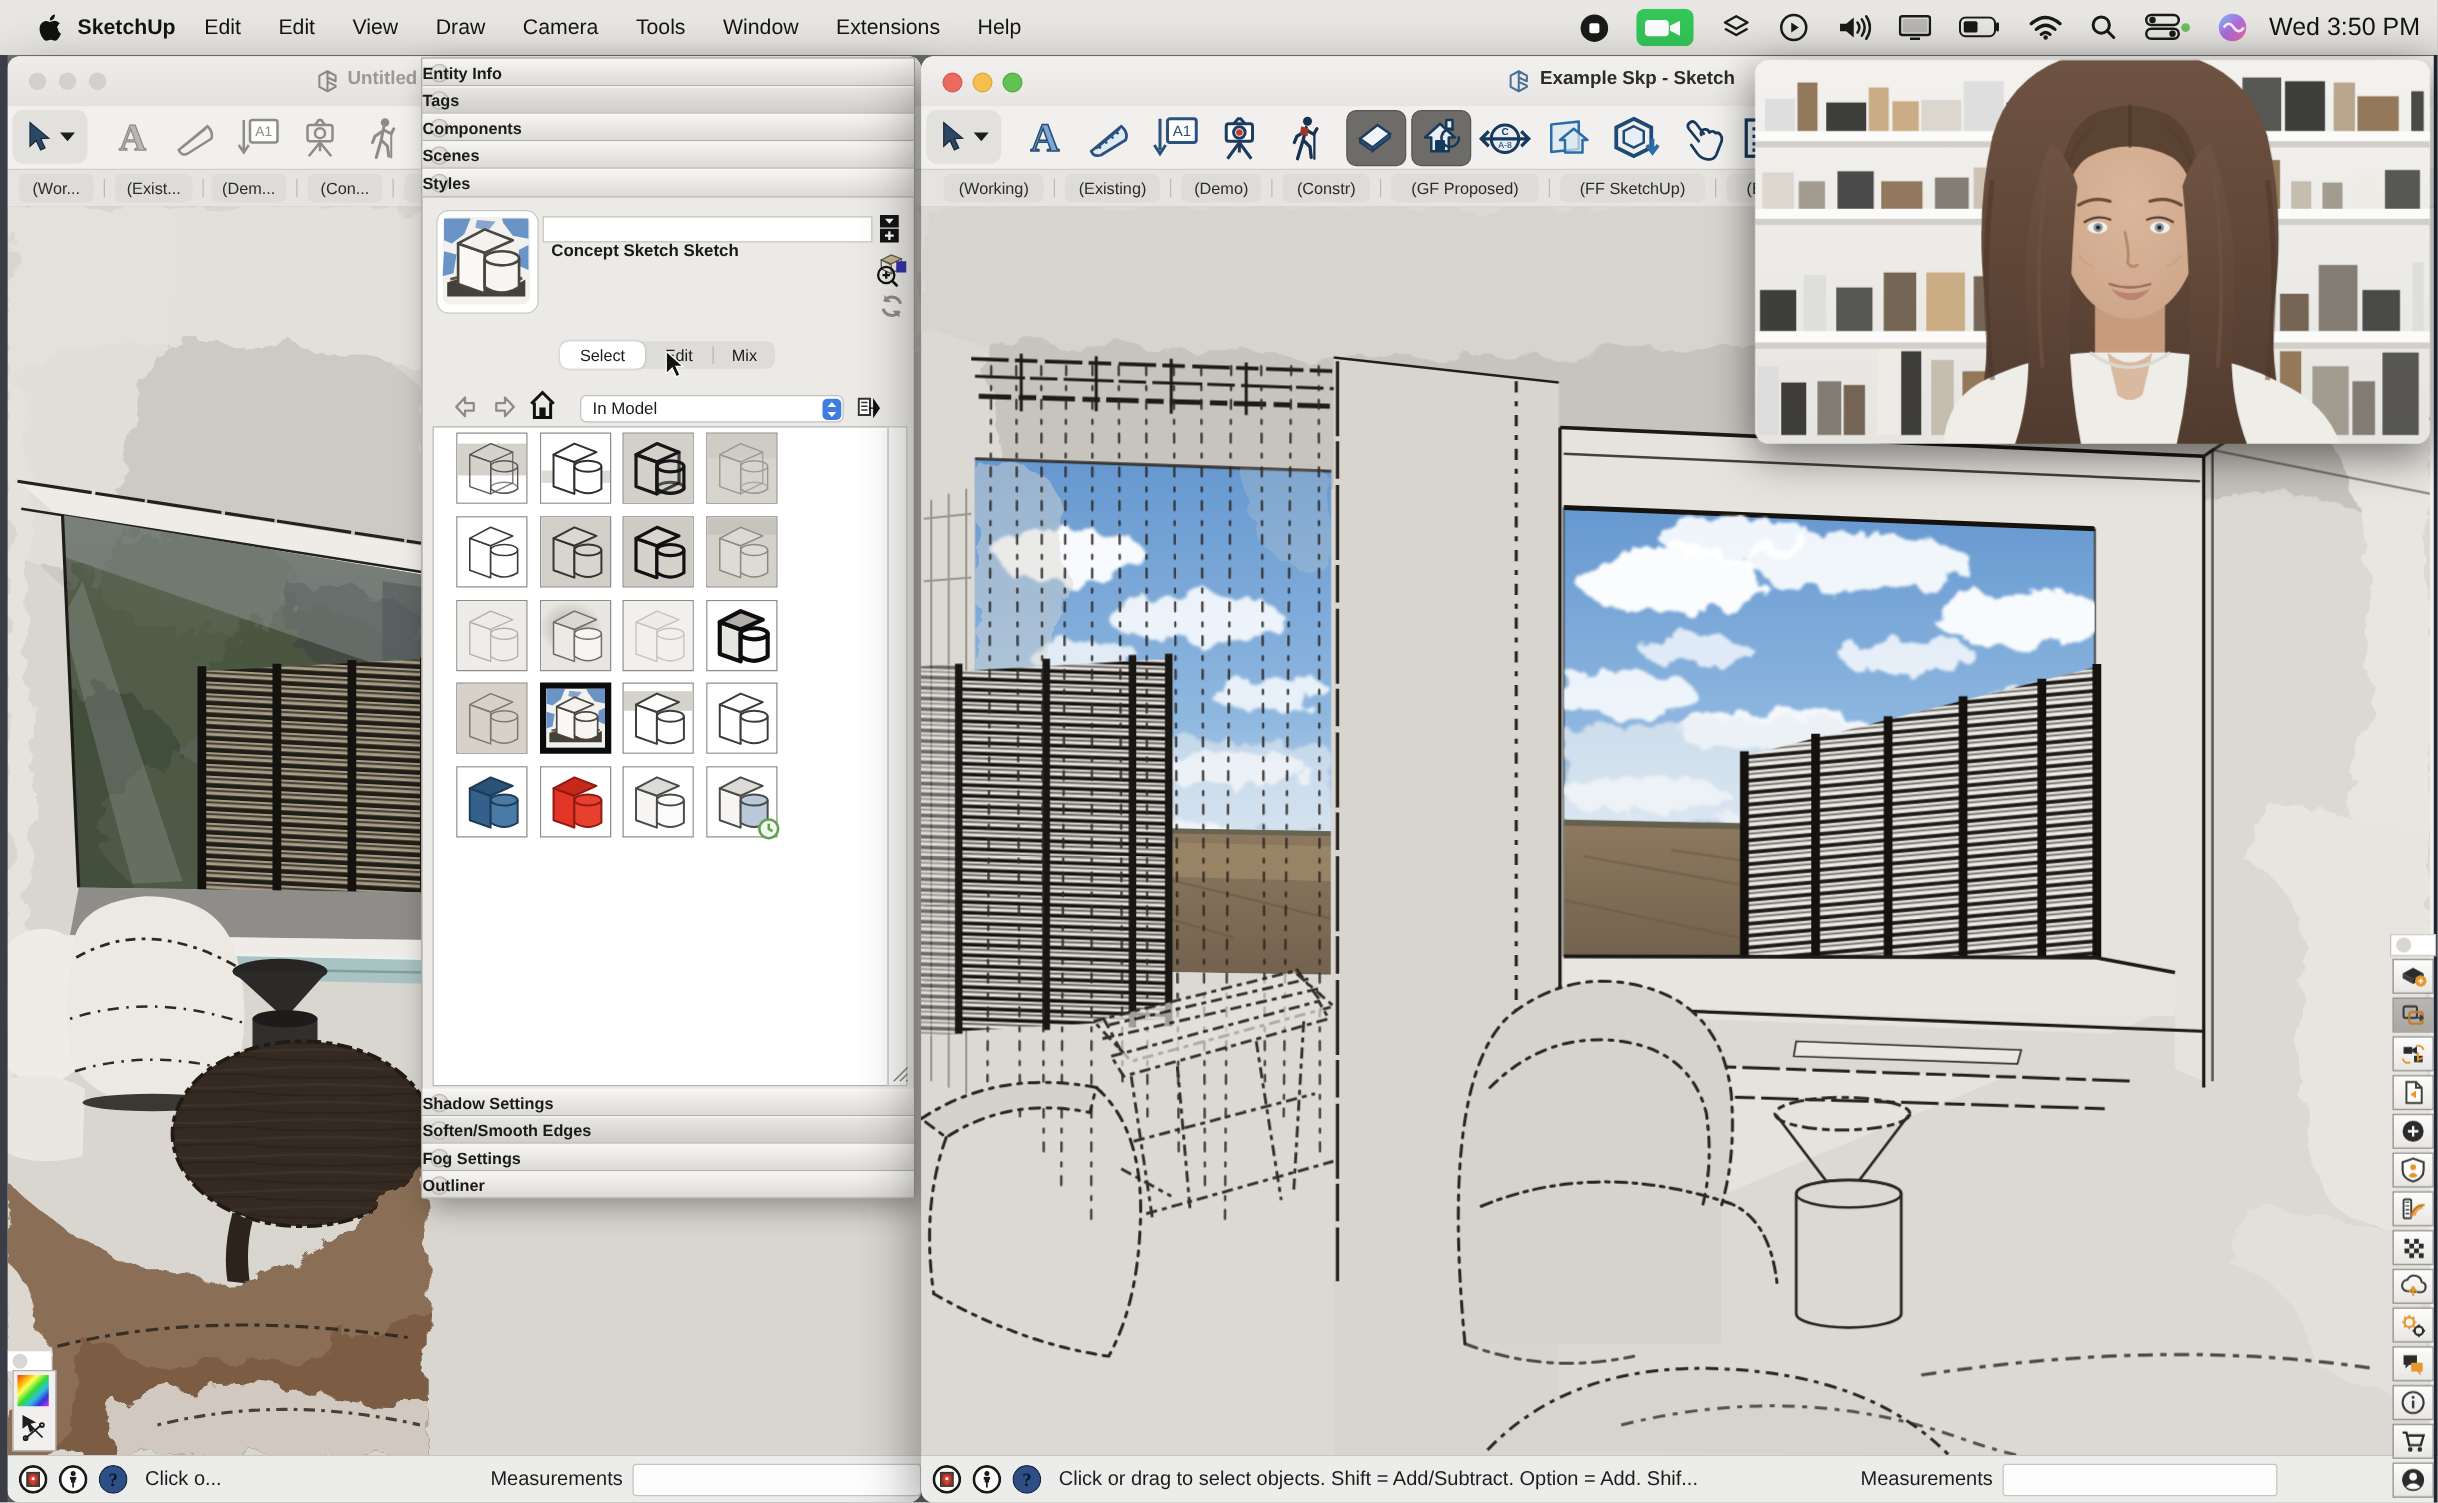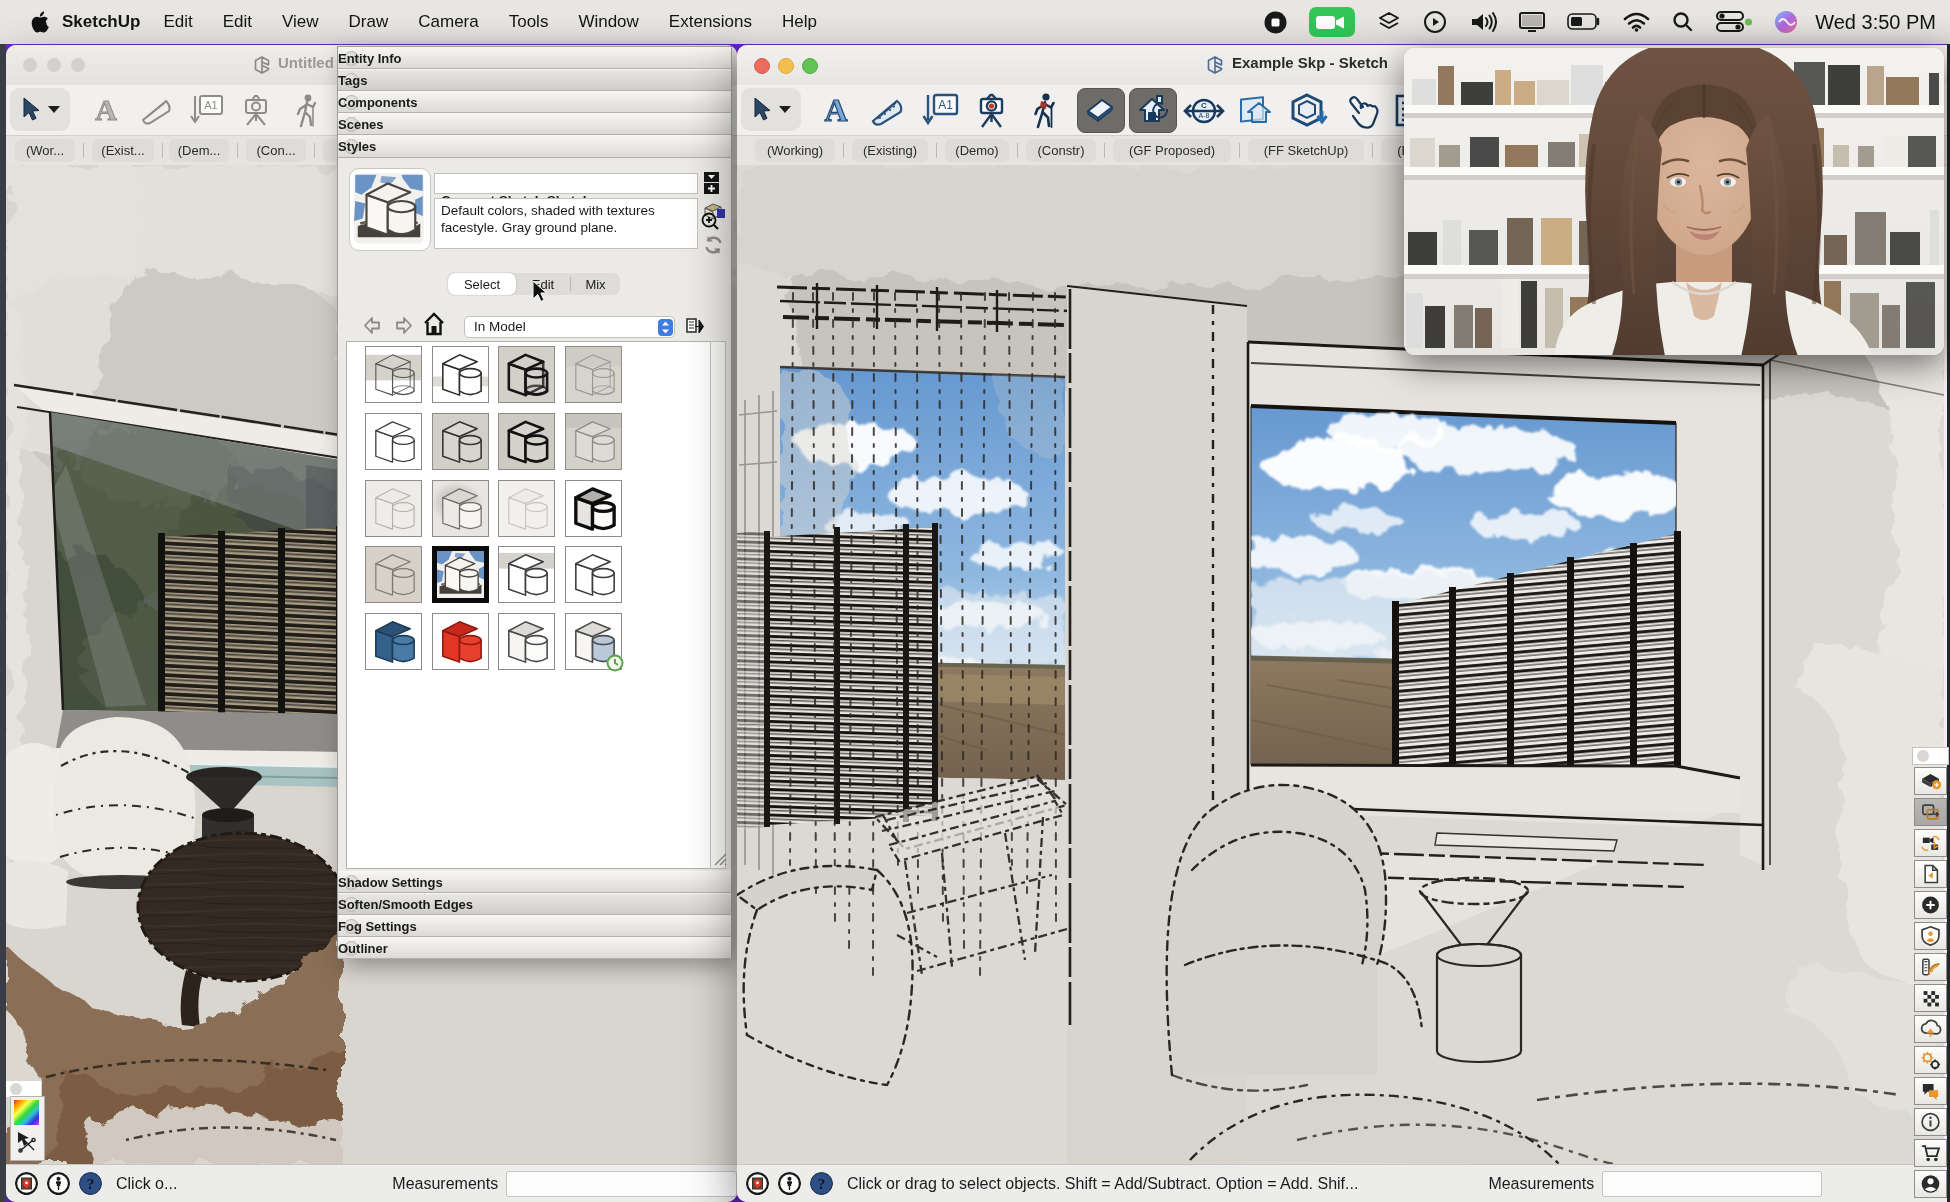--- a/index.html
+++ b/index.html
@@ -1,15 +1,15 @@
 <!DOCTYPE html>
 <html><head><meta charset="utf-8">
 <style>
 html,body{margin:0;padding:0;}
-#screen{position:relative;width:1950px;height:1202px;background:#6d28d9;overflow:hidden;font-family:"Liberation Sans",sans-serif;-webkit-font-smoothing:antialiased;}
+#screen{position:relative;width:1950px;height:1202px;background:#737373;overflow:hidden;font-family:"Liberation Sans",sans-serif;-webkit-font-smoothing:antialiased;}
 .abs{position:absolute;}
 
 #menubar{position:absolute;left:0;top:0;width:1950px;height:44px;background:#e9e7e3;color:#111;display:flex;align-items:center;}
 #menubar .mitem{font-size:17px;color:#141414;margin:0 15px;white-space:nowrap;}
 #menubar .bold{font-weight:bold;}
 #mb-right{position:absolute;right:0;top:0;height:44px;display:flex;align-items:center;}
 #mb-right .micon{margin:0 11px;display:flex;align-items:center;}
 #clock{font-size:20px;color:#141414;margin-left:6px;margin-right:14px;white-space:nowrap;}
 
 .window{position:absolute;border-radius:10px;box-shadow:0 18px 50px rgba(0,0,0,0.45);}
@@ -379,21 +379,20 @@
           <path d="M5 40 q12 -4 24 0 q13 4 22 -1" stroke="#5d5850" stroke-width="2" fill="none"></path>
           <g stroke="#4a463f" stroke-width="1.7" fill="none" stroke-linejoin="round" stroke-linecap="round" opacity="1.0">
             <path d="M10 17 L10 43 L27 49 L27 23 Z" fill="#faf9f6"></path>
             <path d="M10 17 L27 8 L45 15 L27 23 Z" fill="#f4f2ee"></path>
             <path d="M27 27 L27 45 Q38 52 49 45 L49 27" fill="#f7f5f1"></path>
             <ellipse cx="38" cy="26.5" rx="11" ry="4.5" fill="#f7f5f1"></ellipse>
           </g>
         </svg>
  </div>
  <div class="abs" style="left:96px;top:126px;width:264px;height:20px;background:#fff;border:1px solid #c2c0bc;box-sizing:border-box;font-size:13.5px;font-weight:bold;color:#1a1a1a;padding:19px 0 0 6px">Concept Sketch Sketch</div>
- <div class="abs" style="left:96px;top:151px;width:264px;height:51px;background:#fff;border:1px solid #c2c0bc;box-sizing:border-box;font-size:13.5px;color:#1a1a1a;padding:3px 6px;line-height:17px">Default colors, shaded with textures facestyle. Gray ground plane.</div>
  <svg class="abs" style="left:366px;top:125px" width="16" height="23" viewBox="0 0 16 23">
         <rect x="0" y="0" width="15" height="10" fill="#151515"></rect>
         <path d="M4 3 h7 l-3.5 4z" fill="#fff"></path>
         <rect x="0" y="11" width="15" height="11" fill="#151515"></rect>
         <path d="M7.5 13 v7 M4 16.5 h7" stroke="#fff" stroke-width="1.8"></path>
       </svg>
  <svg class="abs" style="left:363px;top:153px" width="25" height="30" viewBox="0 0 25 30">
         <path d="M4 8 l8 -4 8 3 -8 4z" fill="#c9b98a" stroke="#555" stroke-width="1"></path>
         <path d="M4 8 l0 7 8 4 0 -7z" fill="#ece7da" stroke="#555" stroke-width="1"></path>
         <path d="M20 7 l0 7 -8 5" fill="none" stroke="#555" stroke-width="1"></path>

